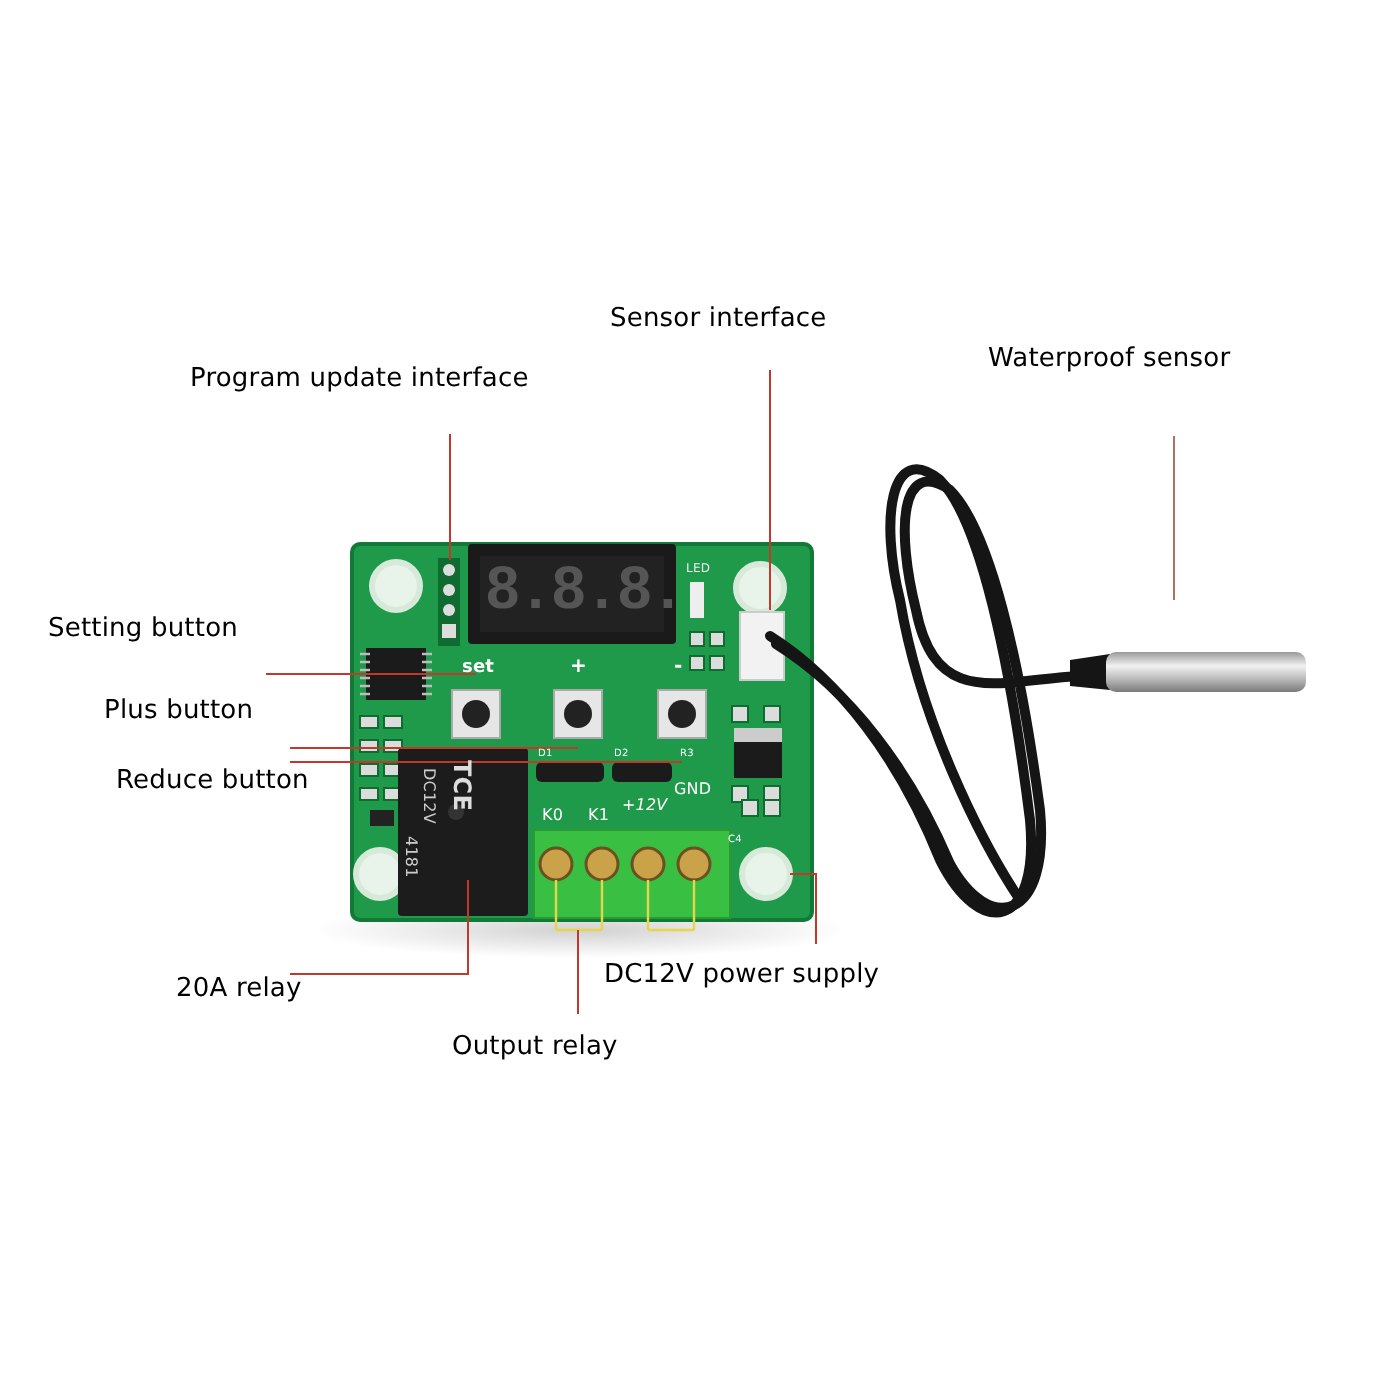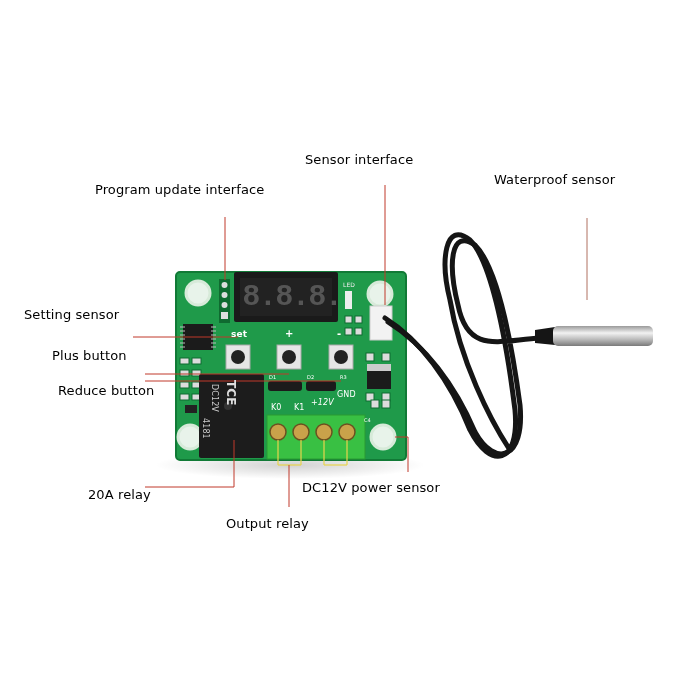--- a/index.html
+++ b/index.html
@@ -175,18 +175,18 @@
 <div class="label" style="left:311px; top:398px; font-size:8px; color:#fff;font-style:italic;">+12V</div>
 <div class="label" style="left:337px; top:390px; font-size:8px; color:#fff;">GND</div>
 <div class="label" style="left:364px; top:417px; font-size:5px; color:#fff;">C4</div>
 <div class="label" style="left:238px; top:380px; font-size:12px; color:#ddd; transform:rotate(90deg); transform-origin:left top; font-weight:bold;">TCE</div>
 <div class="label" style="left:219px; top:384px; font-size:8px; color:#ccc; transform:rotate(90deg); transform-origin:left top;">DC12V</div>
 <div class="label" style="left:210px; top:418px; font-size:8px; color:#ccc; transform:rotate(90deg); transform-origin:left top;">4181</div>
 
 <div class="label" style="left:305px; top:152px;">Sensor interface</div>
 <div class="label" style="left:95px; top:182px;">Program update interface</div>
 <div class="label" style="left:494px; top:172px;">Waterproof sensor</div>
-<div class="label" style="left:24px; top:307px;">Setting sensor</div>
+<div class="label" style="left:24px; top:307px;">Setting button</div>
 <div class="label" style="left:52px; top:348px;">Plus button</div>
 <div class="label" style="left:22px; top:383px;margin-left:36px;">Reduce button</div>
 <div class="label" style="left:70px; top:487px;margin-left:18px;">20A relay</div>
-<div class="label" style="left:302px; top:480px;">DC12V power sensor</div>
+<div class="label" style="left:302px; top:480px;">DC12V power supply</div>
 <div class="label" style="left:226px; top:516px;">Output relay</div>
 
 </body></html>

